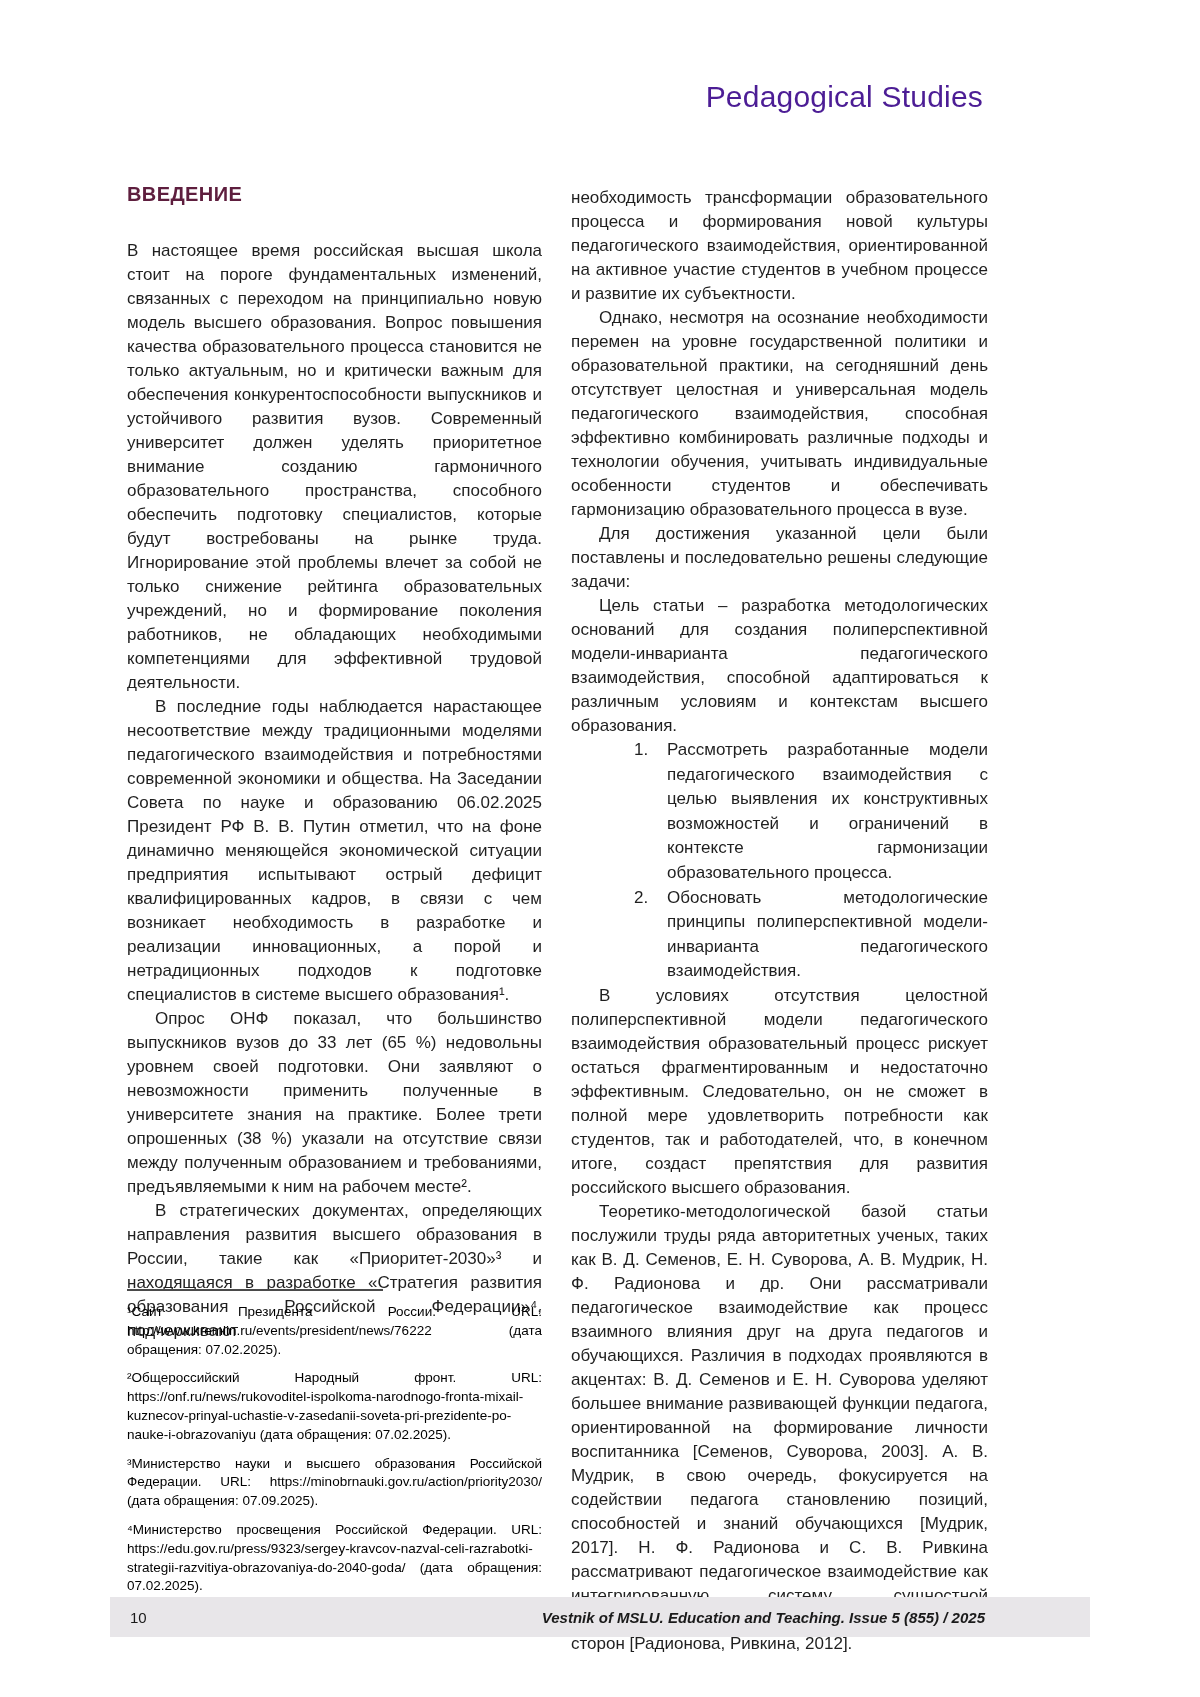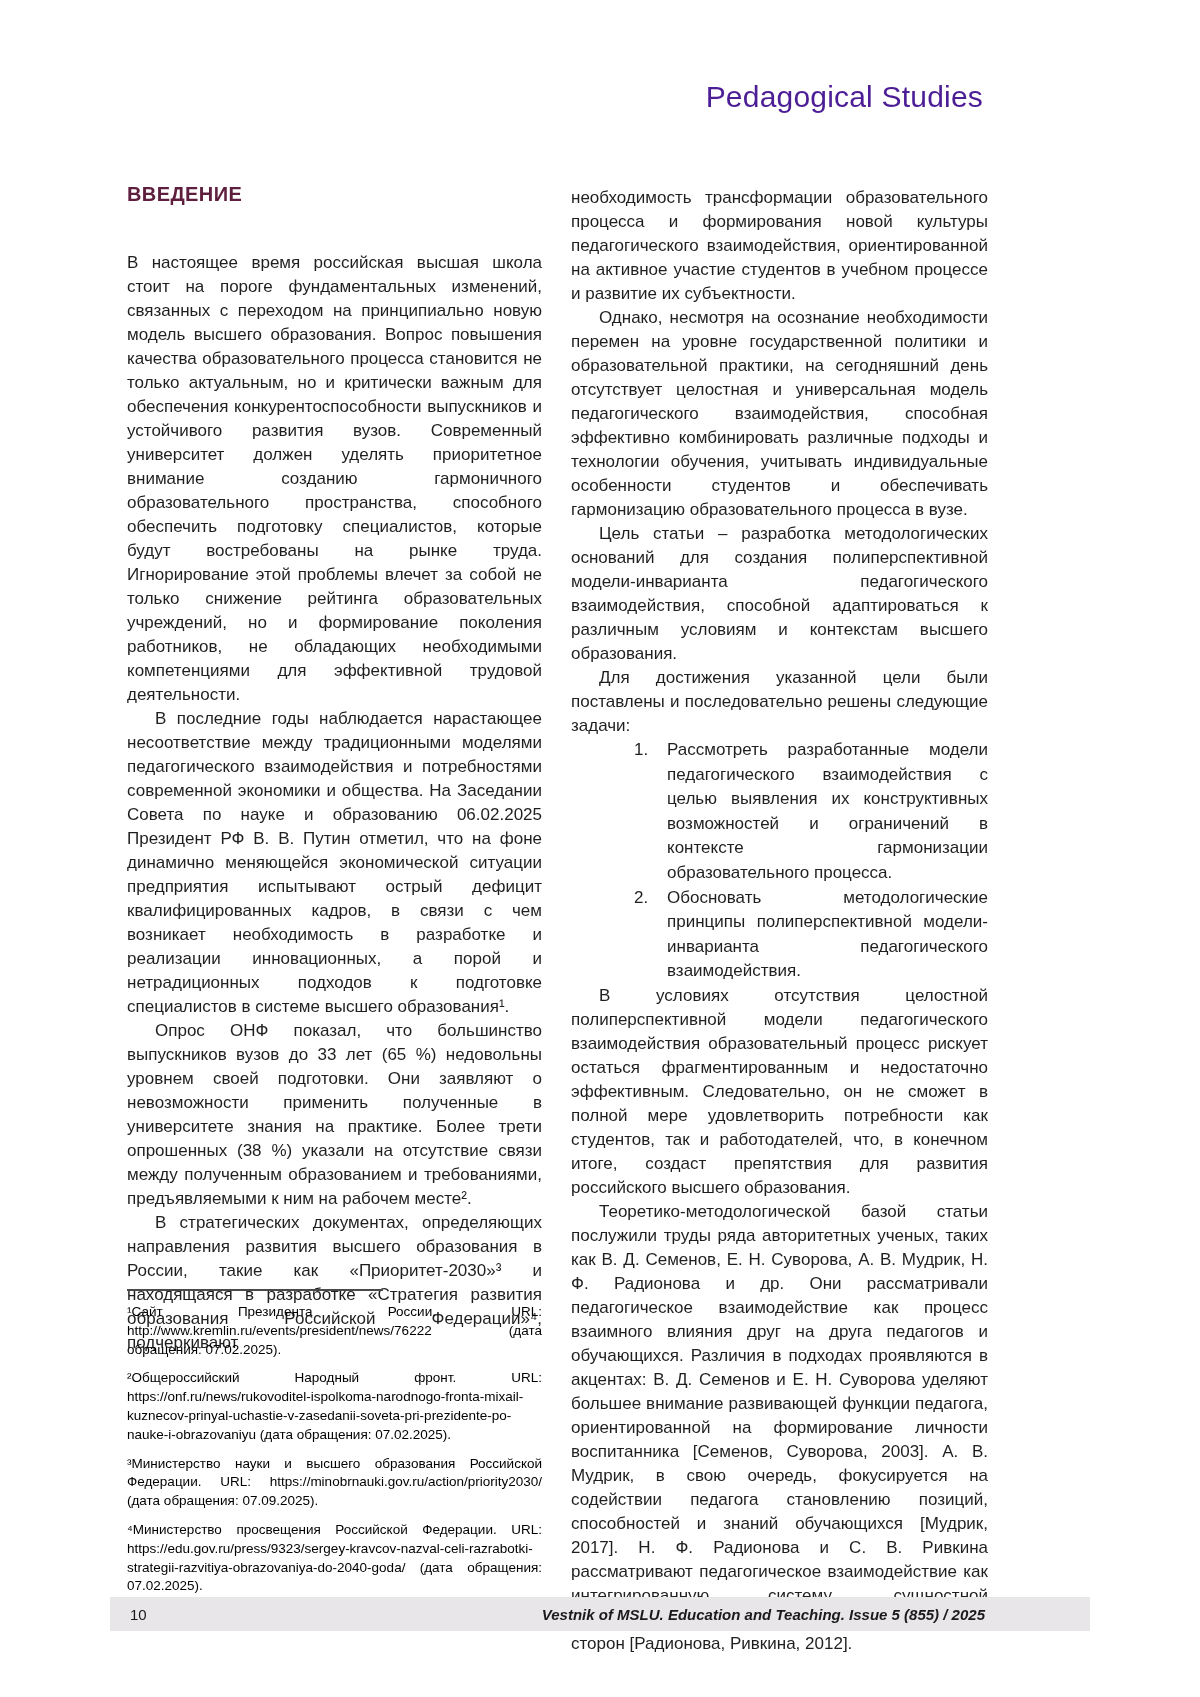--- a/index.html
+++ b/index.html
@@ -24,21 +24,21 @@
     position:absolute;
     left:127px; top:183px;
     width:861px;
     display:flex;
     gap:29px;
   }
   .col { position:relative; }
   .col-left  { width:415px; height:1380px; }
   .col-right { width:417px; padding-top:3px; }
   .section-heading {
-    margin:0 0 45px 0;
+    margin:0 0 33px 0;
     font-size:20px;
     font-weight:bold;
     color:#5e1e3e;
     letter-spacing:0.4px;
   }
   .body-p {
     margin:0;
     font-size:17px;
     line-height:24px;
     text-align:justify;
@@ -63,21 +63,21 @@
     margin:0 0 10px 0;
     font-size:13.5px;
     line-height:18.8px;
     color:#000000;
     text-align:justify;
     word-break:break-word;
   }
   .footer {
     position:absolute;
     left:110px; top:1597px;
-    width:980px; height:34px;
+    width:980px; height:40px;
     background:#e8e6e9;
     display:flex;
     align-items:center;
     justify-content:space-between;
     box-sizing:border-box;
     padding:0 105px 0 20px;
   }
   .page-num { font-size:15px; color:#1a1a1a; }
   .journal-info {
     font-size:15px;
@@ -107,22 +107,22 @@
         <p class="footnote">¹Сайт Президента России. URL: http://www.kremlin.ru/events/president/news/76222 (дата обращения: 07.02.2025).</p>
         <p class="footnote">²Общероссийский Народный фронт. URL: https://onf.ru/news/rukovoditel-ispolkoma-narodnogo-fronta-mixail-kuznecov-prinyal-uchastie-v-zasedanii-soveta-pri-prezidente-po-nauke-i-obrazovaniyu (дата обращения: 07.02.2025).</p>
         <p class="footnote">³Министерство науки и высшего образования Российской Федерации. URL: https://minobrnauki.gov.ru/action/priority2030/ (дата обращения: 07.09.2025).</p>
         <p class="footnote">⁴Министерство просвещения Российской Федерации. URL: https://edu.gov.ru/press/9323/sergey-kravcov-nazval-celi-razrabotki-strategii-razvitiya-obrazovaniya-do-2040-goda/ (дата обращения: 07.02.2025).</p>
       </div>
     </div>
 
     <div class="col col-right">
       <p class="body-p no-indent">необходимость трансформации образовательного процесса и формирования новой культуры педагогического взаимодействия, ориентированной на активное участие студентов в учебном процессе и развитие их субъектности.</p>
       <p class="body-p">Однако, несмотря на осознание необходимости перемен на уровне государственной политики и образовательной практики, на сегодняшний день отсутствует целостная и универсальная модель педагогического взаимодействия, способная эффективно комбинировать различные подходы и технологии обучения, учитывать индивидуальные особенности студентов и обеспечивать гармонизацию образовательного процесса в вузе.</p>
+      <p class="body-p">Для достижения указанной цели были поставлены и последовательно решены следующие задачи:</p>
       <p class="body-p">Цель статьи – разработка методологических оснований для создания полиперспективной модели-инварианта педагогического взаимодействия, способной адаптироваться к различным условиям и контекстам высшего образования.</p>
-      <p class="body-p">Для достижения указанной цели были поставлены и последовательно решены следующие задачи:</p>
 
       <div class="num-list">
         <div class="num-item">
           <span class="num-marker">1.</span>
           <span class="num-text">Рассмотреть разработанные модели педагогического взаимодействия с целью выявления их конструктивных возможностей и ограничений в контексте гармонизации образовательного процесса.</span>
         </div>
         <div class="num-item">
           <span class="num-marker">2.</span>
           <span class="num-text">Обосновать методологические принципы полиперспективной модели-инварианта педагогического взаимодействия.</span>
         </div>

